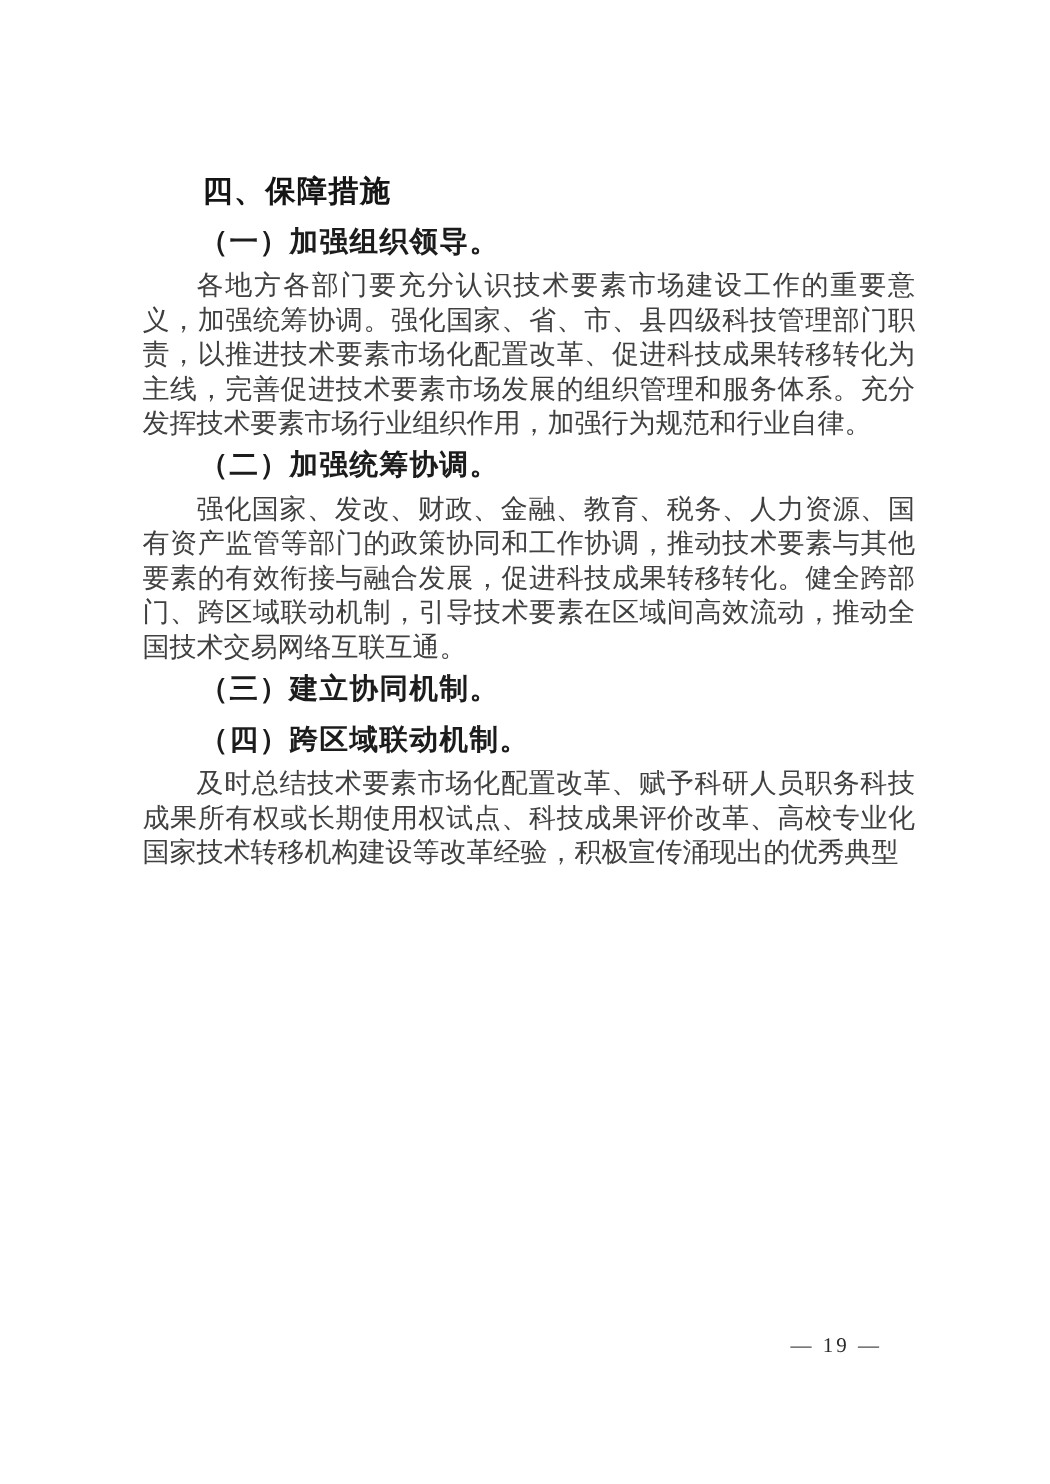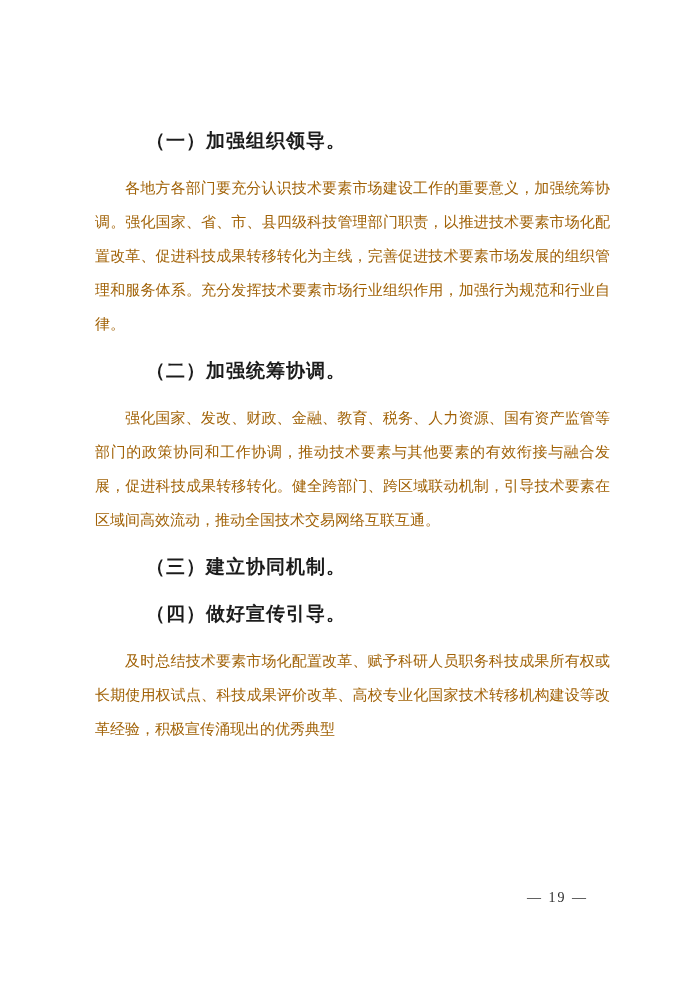--- a/index.html
+++ b/index.html
@@ -26,70 +26,71 @@
     margin: 0;
     font-size: 20px;
     font-weight: 700;
     line-height: 34px;
     text-indent: 2em;
     color: #151515;
     font-family: "Liberation Sans", sans-serif;
     letter-spacing: 1px;
   }
   .section-title {
-    margin: 13px;
+    margin: 0;
     font-size: 19px;
     font-weight: 700;
     line-height: 34px;
     text-indent: 2em;
     color: #1c1c1c;
     letter-spacing: 1px;
   }
   .body-para {
     margin: 0;
-    font-size: 15px;
-    line-height: 34px;
+    font-size: 18px;
+    line-height: 23px;
     text-indent: 2em;
     text-align: justify;
     text-justify: inter-ideograph;
-    color: #a16207;
+    color: #404040;
   }
   .page-number {
     position: absolute;
     top: 884px;
     right: 112px;
     font-size: 14px;
     line-height: 28px;
     color: #2a2a2a;
     letter-spacing: 2px;
     white-space: nowrap;
   }
 </style>
 </head>
 <body>
 
 <div class="page">
   <div class="content">
 
+    <h1 class="doc-heading">四、保障措施</h1>
 
     <div>
       <div class="section-title">（一）加强组织领导。</div>
       <p class="body-para">各地方各部门要充分认识技术要素市场建设工作的重要意义，加强统筹协调。强化国家、省、市、县四级科技管理部门职责，以推进技术要素市场化配置改革、促进科技成果转移转化为主线，完善促进技术要素市场发展的组织管理和服务体系。充分发挥技术要素市场行业组织作用，加强行为规范和行业自律。</p>
     </div>
 
     <div>
       <div class="section-title">（二）加强统筹协调。</div>
       <p class="body-para">强化国家、发改、财政、金融、教育、税务、人力资源、国有资产监管等部门的政策协同和工作协调，推动技术要素与其他要素的有效衔接与融合发展，促进科技成果转移转化。健全跨部门、跨区域联动机制，引导技术要素在区域间高效流动，推动全国技术交易网络互联互通。</p>
     </div>
 
     <div>
       <div class="section-title">（三）建立协同机制。</div>
     </div>
 
     <div>
-      <div class="section-title">（四）做好宣传引导。</div>
+      <div class="section-title">（四）跨区域联动机制。</div>
       <p class="body-para">及时总结技术要素市场化配置改革、赋予科研人员职务科技成果所有权或长期使用权试点、科技成果评价改革、高校专业化国家技术转移机构建设等改革经验，积极宣传涌现出的优秀典型</p>
     </div>
 
   </div>
 
   <div class="page-number">— 19 —</div>
 </div>
 
 </body></html>

